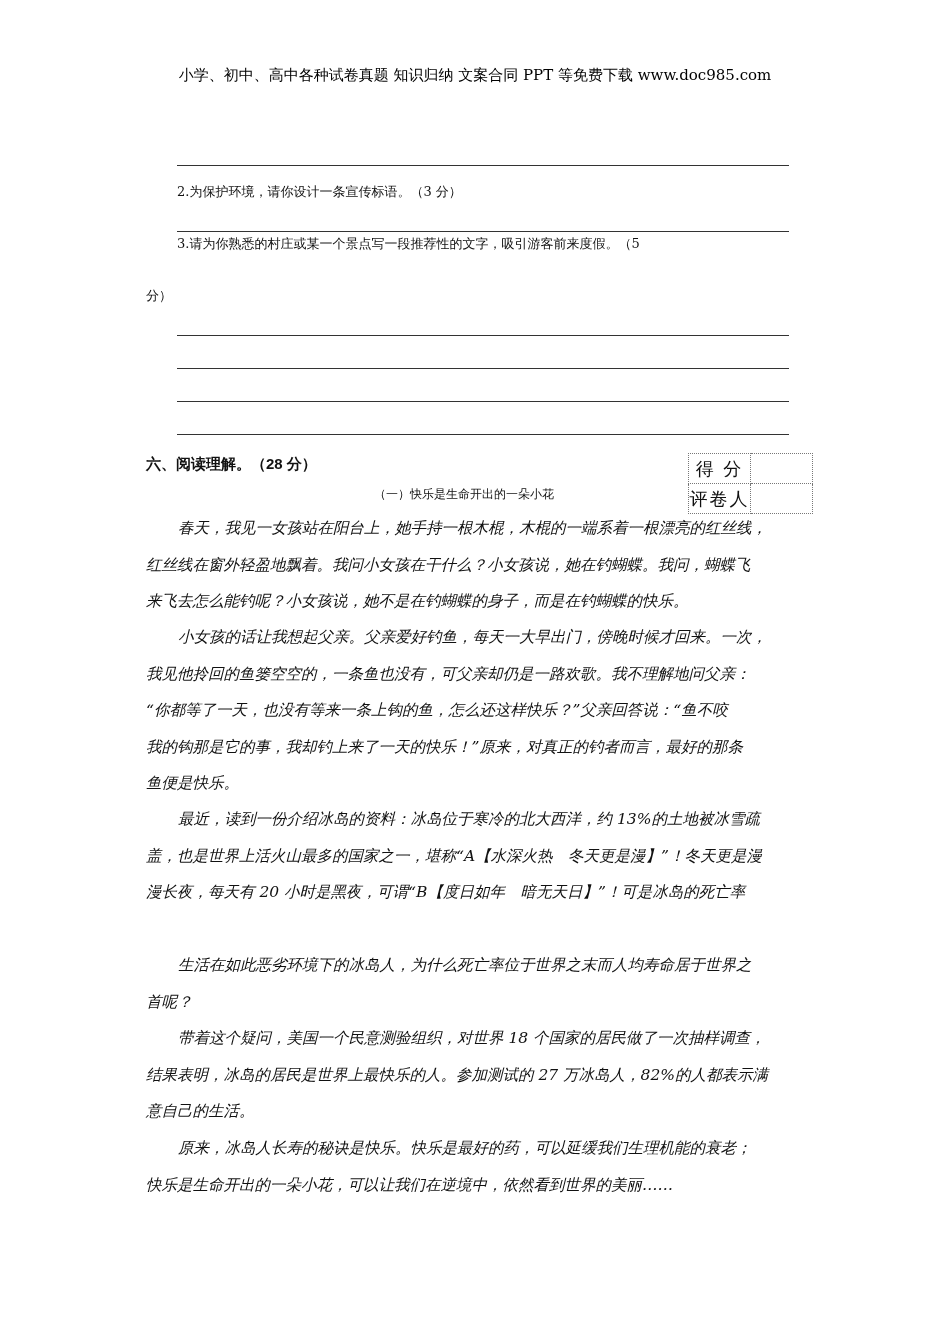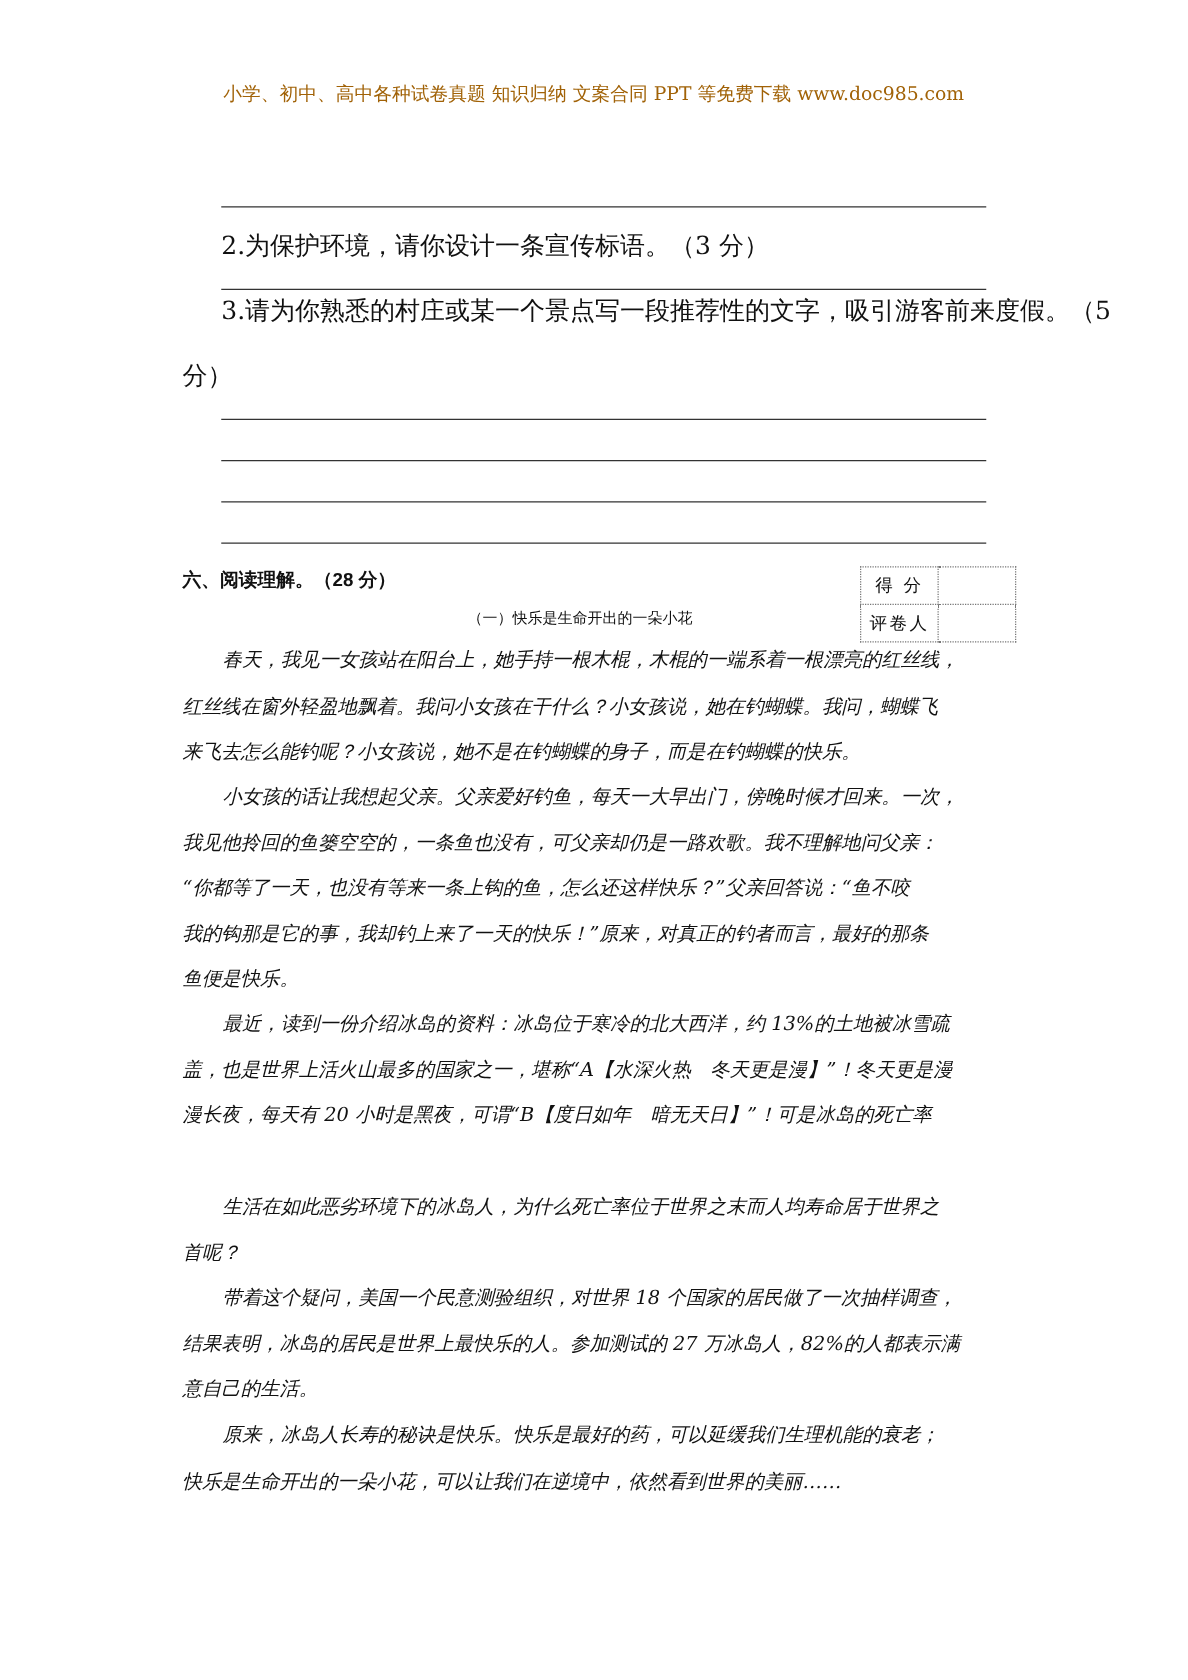--- a/index.html
+++ b/index.html
@@ -1,28 +1,28 @@
 <!DOCTYPE html>
 <html><head>
 <meta charset="utf-8">
 <style>
   html, body { margin: 0; padding: 0; background: #ffffff; }
   body { width: 950px; height: 1344px; position: relative; overflow: hidden;
          font-family: "DejaVu Serif", "Liberation Serif", serif; color: #111; }
   .header { position: absolute; top: 66px; left: 0; width: 950px; text-align: center;
-            font-size: 15px; color: #a16207; letter-spacing: 0px; }
+            font-size: 15px; color: #000000; letter-spacing: 0px; }
   .rule { position: absolute; left: 177px; width: 612px; height: 0;
           border-top: 1.4px solid #333; }
-  .line { position: absolute; font-size: 20px; white-space: nowrap; }
+  .line { position: absolute; font-size: 13px; white-space: nowrap; }
   .q { left: 177px; }
   .section-title { position: absolute; left: 146px; top: 455px; font-size: 15px; font-weight: bold;
                    font-family: Liberation Sans, sans-serif; }
   .subtitle { position: absolute; left: 374px; top: 486px; font-size: 12px; }
   .score-table { position: absolute; left: 688px; top: 453px; border-collapse: collapse;
-                 font-size: 14px; }
+                 font-size: 18px; }
   .score-table td { border: 1px dotted #777; height: 29px; padding: 0; }
   .score-table td.lbl { width: 61px; text-align: center; letter-spacing: 2px; }
   .score-table td.val { width: 61px; }
   .para { position: absolute; left: 146px; width: 664px; font-size: 15.5px; line-height: 36.5px;
           text-indent: 32px; text-align: justify; font-style: italic; }
   .para .l { display: block; white-space: nowrap; text-indent: 0; }
   .para .l.first { padding-left: 32px; }
 </style>
 </head>
 <body>

